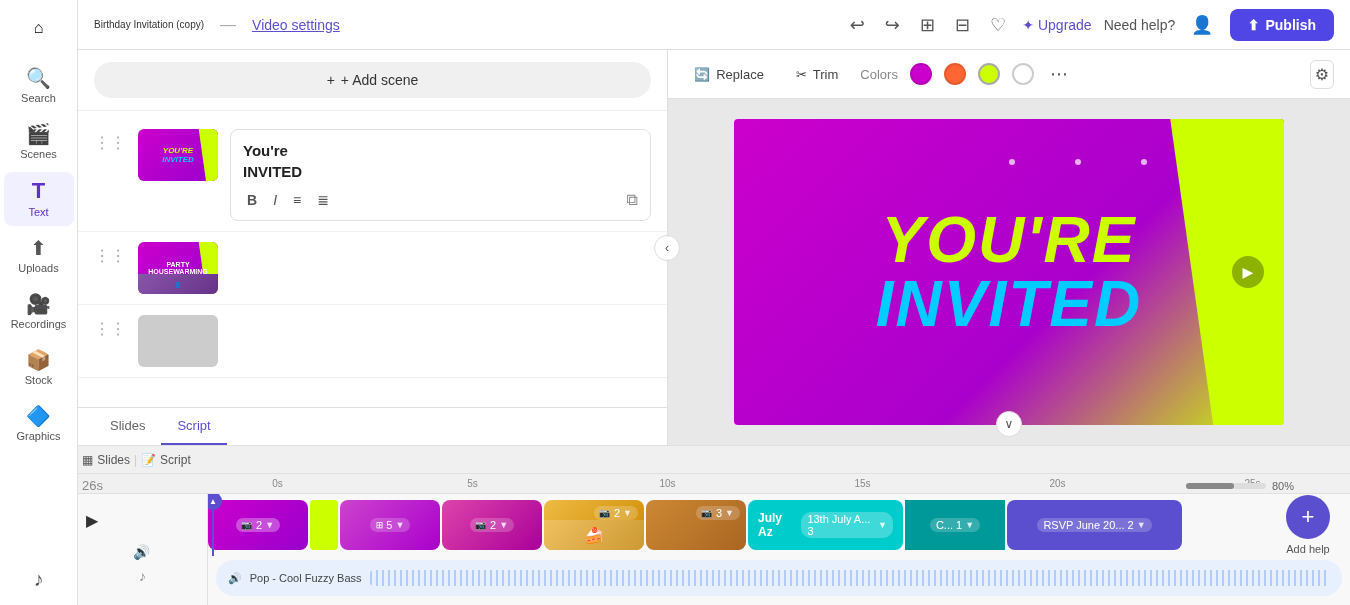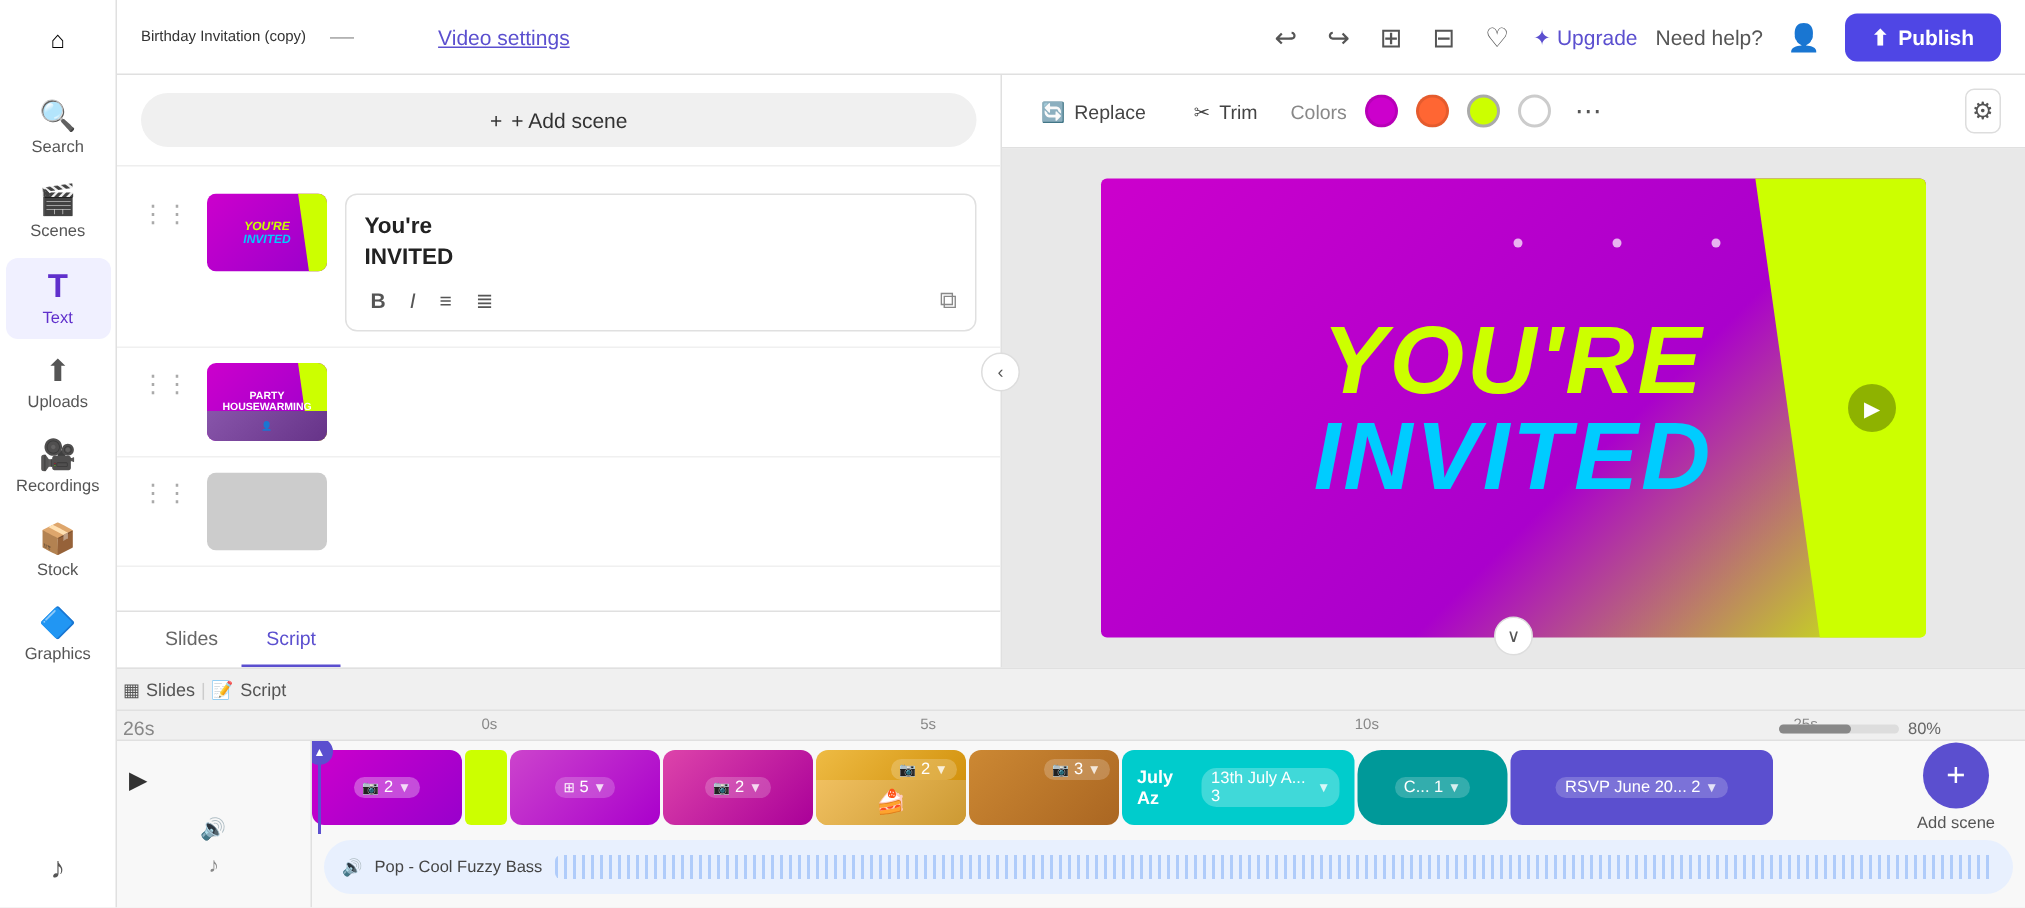--- a/index.html
+++ b/index.html
@@ -53,21 +53,21 @@
       background: #fff;
       border-bottom: 1px solid #e0e0e0;
       display: flex;
       align-items: center;
       padding: 0 16px;
       gap: 12px;
       z-index: 10;
     }
     .topbar-title { font-size: 10px; color: #333; font-weight: 500; }
     .topbar-sep { color: #aaa; margin: 0 4px; }
-    .topbar-link { font-size: 14px; color: #5b4fcf; text-decoration: underline; cursor: pointer; margin-left: 40px; }
+    .topbar-link { font-size: 14px; color: #5b4fcf; text-decoration: underline; cursor: pointer; }
     .topbar-spacer { flex: 1; }
     .topbar-icon-btn {
       background: none;
       border: none;
       cursor: pointer;
       font-size: 18px;
       color: #555;
       padding: 4px;
       border-radius: 4px;
       display: flex;
@@ -866,20 +866,22 @@
         <span>Script</span>
       </button>
     </div>
 
     <div class="timeline-ruler">
       <div style="position:absolute;left:4px;top:4px;font-size:13px;color:#888;">26s</div>
       <div class="ruler-marks">
         <div class="ruler-mark">0s</div>
         <div class="ruler-mark">5s</div>
         <div class="ruler-mark">10s</div>
+        <div class="ruler-mark">15s</div>
+        <div class="ruler-mark">20s</div>
         <div class="ruler-mark">25s</div>
       </div>
       <div class="zoom-indicator">
         <div class="zoom-bar">
           <div class="zoom-bar-fill"></div>
         </div>
         <span class="zoom-label">80%</span>
       </div>
     </div>
 
@@ -932,21 +934,21 @@
               <span style="background:rgba(255,255,255,0.2);border-radius:10px;padding:1px 6px;font-size:11px;color:#fff;display:flex;align-items:center;gap:3px;margin:6px 6px 0 0;">
                 <span style="font-size:9px;">📷</span> 3 <span class="dropdown-arrow">▼</span>
               </span>
             </div>
             <div class="clip" style="background:#00cccc;width:155px;height:50px;border-radius:8px;display:flex;align-items:center;justify-content:space-between;padding:0 10px;">
               <span style="font-size:12px;color:#fff;font-weight:700;">July Az</span>
               <span style="background:rgba(255,255,255,0.25);border-radius:10px;padding:1px 6px;font-size:11px;color:#fff;display:flex;align-items:center;gap:3px;">
                 13th July A... 3 <span class="dropdown-arrow">▼</span>
               </span>
             </div>
-            <div class="clip" style="background:#009999;width:100px;height:50px;border-radius:16px;display:flex;align-items:center;justify-content:center;">
+            <div class="clip" style="background:#009999;width:100px;height:50px;border-radius:0;display:flex;align-items:center;justify-content:center;">
               <span style="background:rgba(255,255,255,0.2);border-radius:10px;padding:1px 6px;font-size:11px;color:#fff;display:flex;align-items:center;gap:3px;">
                 C... 1 <span class="dropdown-arrow">▼</span>
               </span>
             </div>
             <div class="clip" style="background:#5b4fcf;width:175px;height:50px;border-radius:8px;display:flex;align-items:center;justify-content:center;">
               <span style="background:rgba(255,255,255,0.2);border-radius:10px;padding:1px 6px;font-size:11px;color:#fff;display:flex;align-items:center;gap:3px;">
                 RSVP June 20... 2 <span class="dropdown-arrow">▼</span>
               </span>
             </div>
           </div>
@@ -956,17 +958,17 @@
               <span>🔊</span>
               <span style="font-size:11px;color:#444;white-space:nowrap;">Pop - Cool Fuzzy Bass</span>
               <div class="audio-wave"></div>
             </div>
           </div>
         </div>
       </div>
 
       <div class="add-scene-float">
         <div class="add-scene-circle">+</div>
-        <span class="add-scene-label">Add scene</span>
+        <span class="add-scene-label">Add help</span>
       </div>
     </div>
   </div>
 </div>
 
 </body></html>

